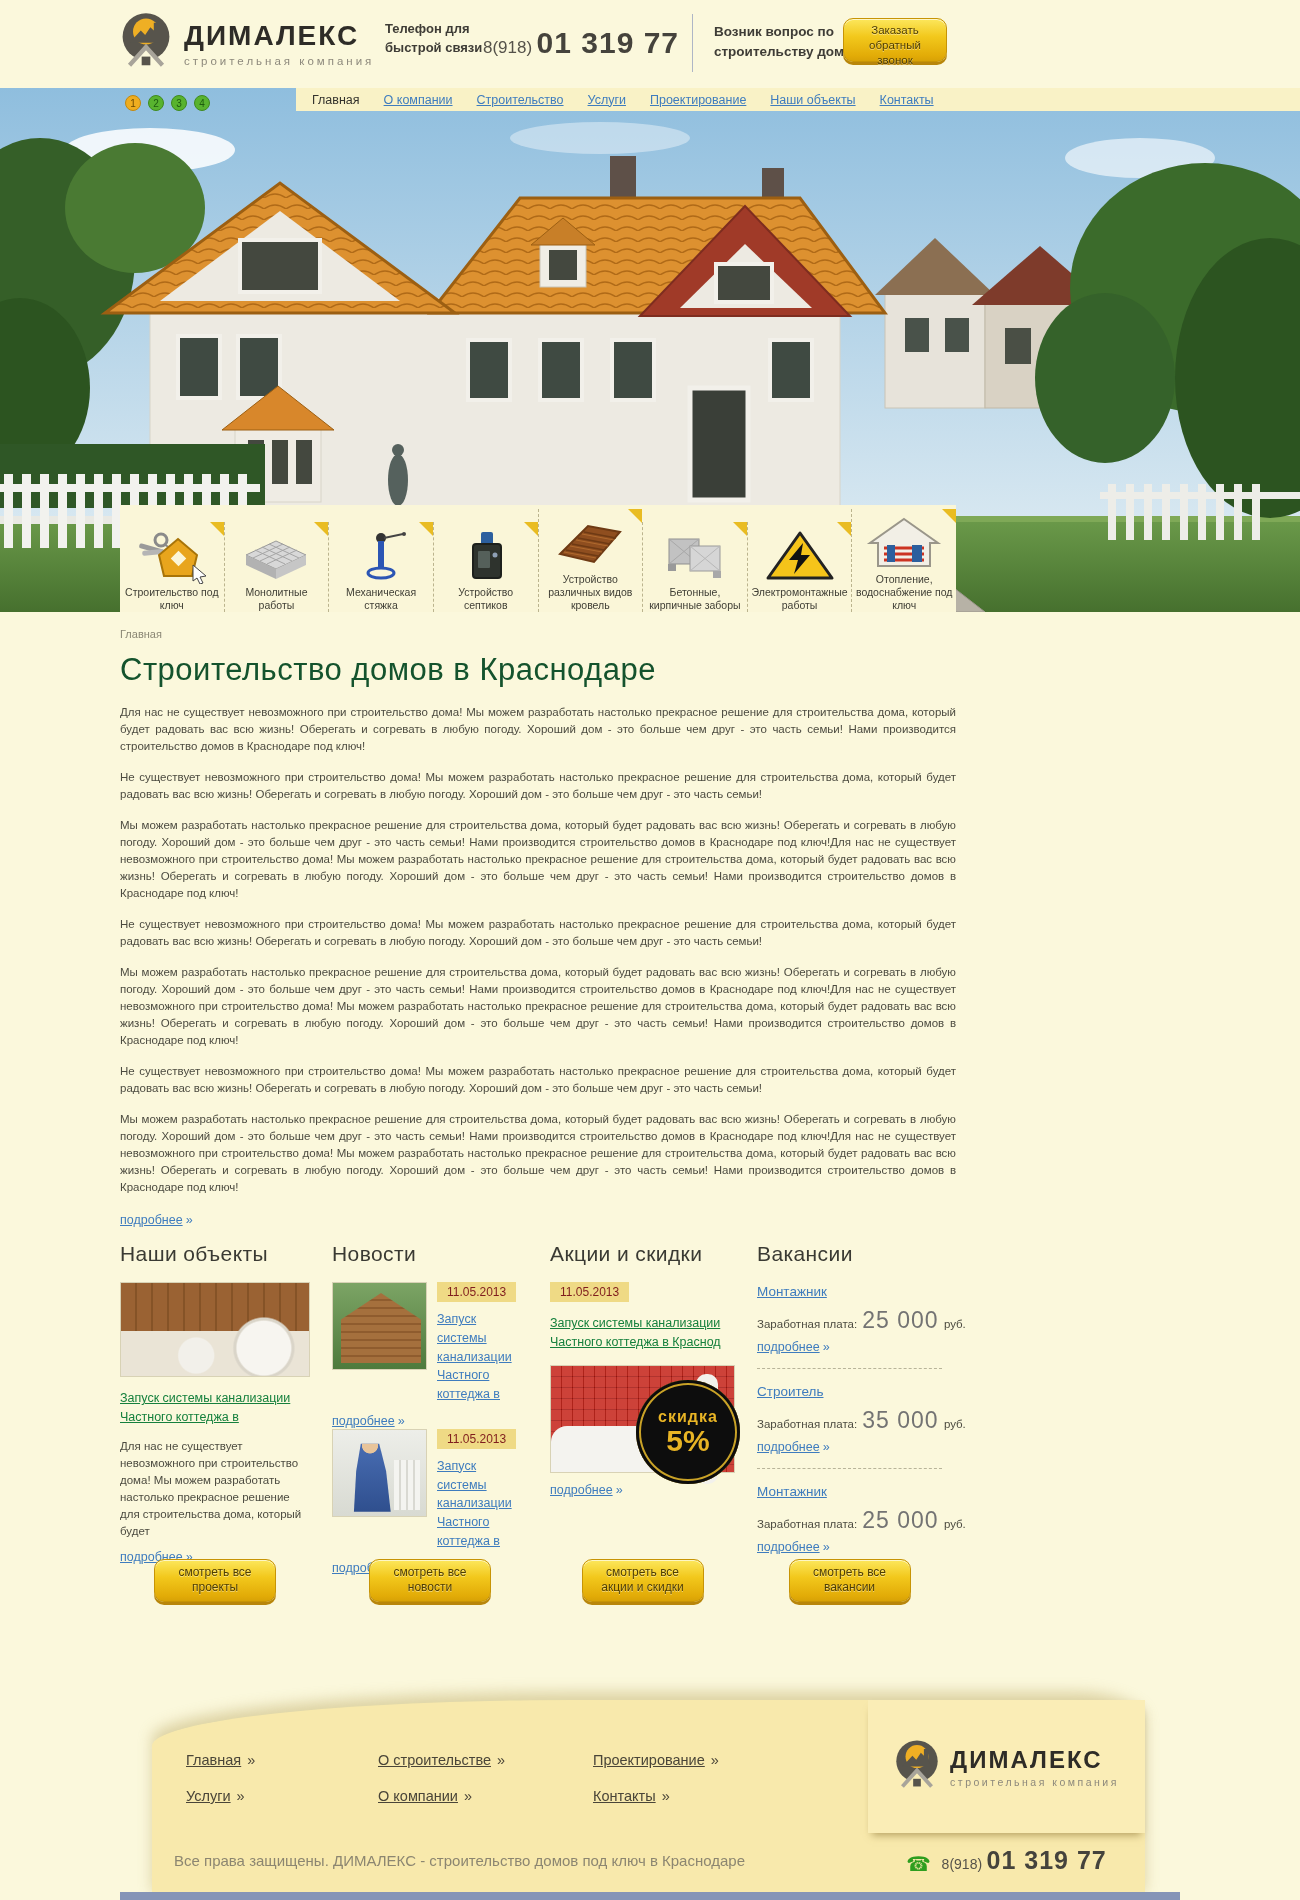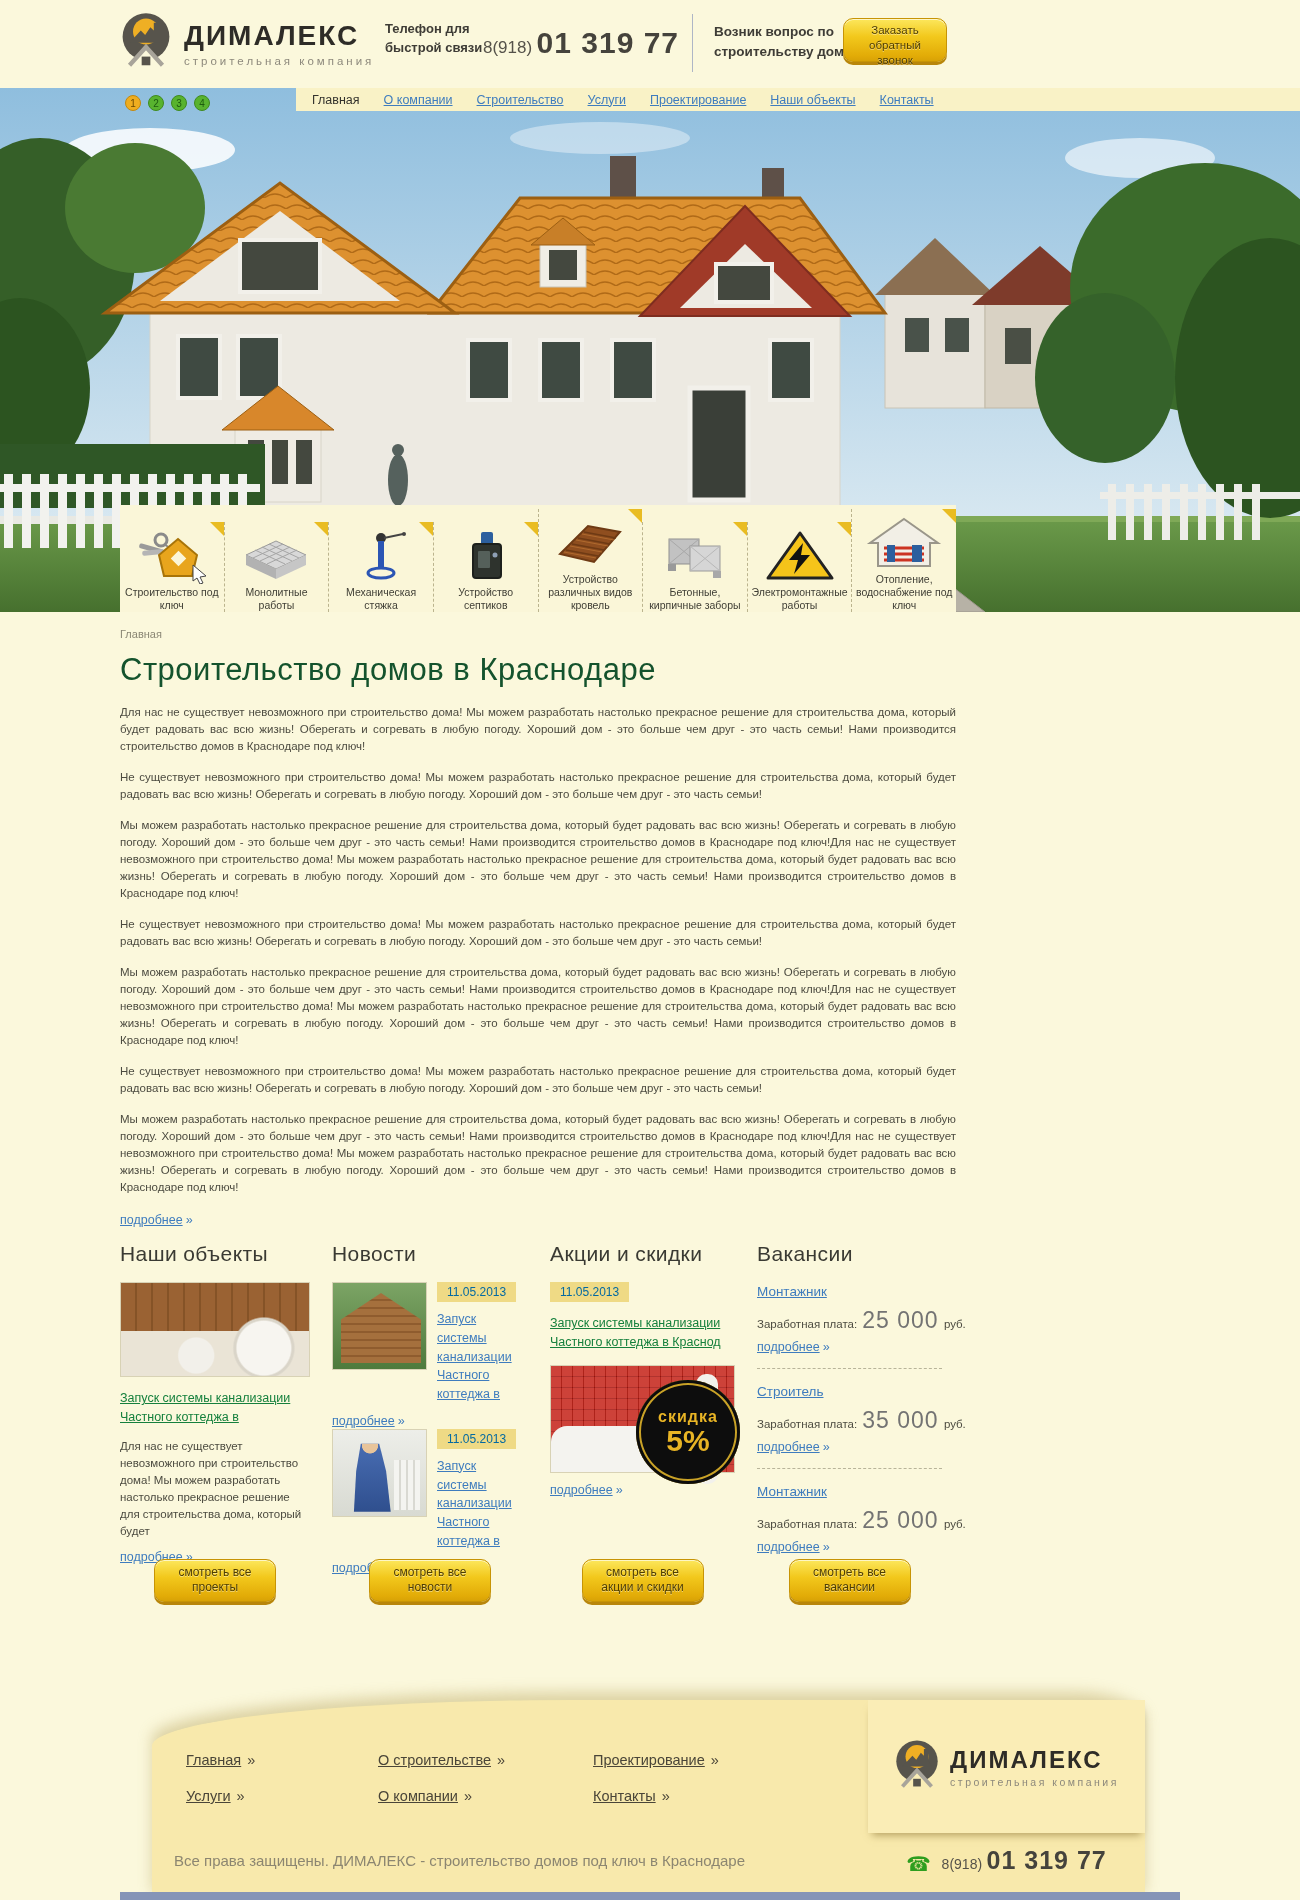--- a/index.html
+++ b/index.html
@@ -86,21 +86,21 @@
            background:repeating-linear-gradient(#A5703D 0 6px,#8F5C2E 6px 8px);
            clip-path:polygon(0 38%, 50% 0, 100% 38%, 100% 100%, 0 100%); }
   .news-img-2 { background:linear-gradient(#EDEEE9,#D8DAD2); }
   .worker { position:absolute; left:14px; top:8px; width:46px; height:74px;
             background:radial-gradient(circle at 50% 10%, #E8C49A 0 11%, transparent 12%),
                        linear-gradient(#4A6FB5,#2F4F8E);
             clip-path:polygon(30% 8%, 70% 8%, 85% 45%, 95% 100%, 15% 100%, 20% 45%); }
   .radiator { position:absolute; right:6px; top:30px; width:26px; height:50px;
               background:repeating-linear-gradient(90deg,#F4F4F0 0 5px,#D9D9D2 5px 7px); }
   .news-right { flex:1; }
-  .date-badge { display:inline-block; background:#EFDA85; color:#0369a1; font-size:12px; padding:3px 10px; }
+  .date-badge { display:inline-block; background:#EFDA85; color:#7f1d1d; font-size:12px; padding:3px 10px; }
   .news-link { display:inline-block; margin-top:8px; font-size:12.5px; line-height:1.5; color:#3E7CBE; text-decoration:underline; }
 
   .promo-thumb { width:185px; height:108px; margin-top:12px;
     background:
       repeating-linear-gradient(90deg, rgba(255,255,255,.12) 0 10px, rgba(0,0,0,.12) 10px 11px),
       repeating-linear-gradient(#C6281E 0 10px,#A51711 10px 11px); }
   .tub { position:absolute; left:0; bottom:0; width:120px; height:46px; background:#F4F3EF; border-radius:16px 16px 0 0; }
   .bath-column { position:absolute; right:16px; top:8px; width:22px; height:110px; background:#F2F1EC; border-radius:10px; }
   .discount-badge { position:absolute; right:-6px; top:14px; width:104px; height:104px; border-radius:50%;
       background:#0D0D0D; box-shadow:inset 0 0 0 3px #0c0c0c, inset 0 0 0 5px #C9A227;

